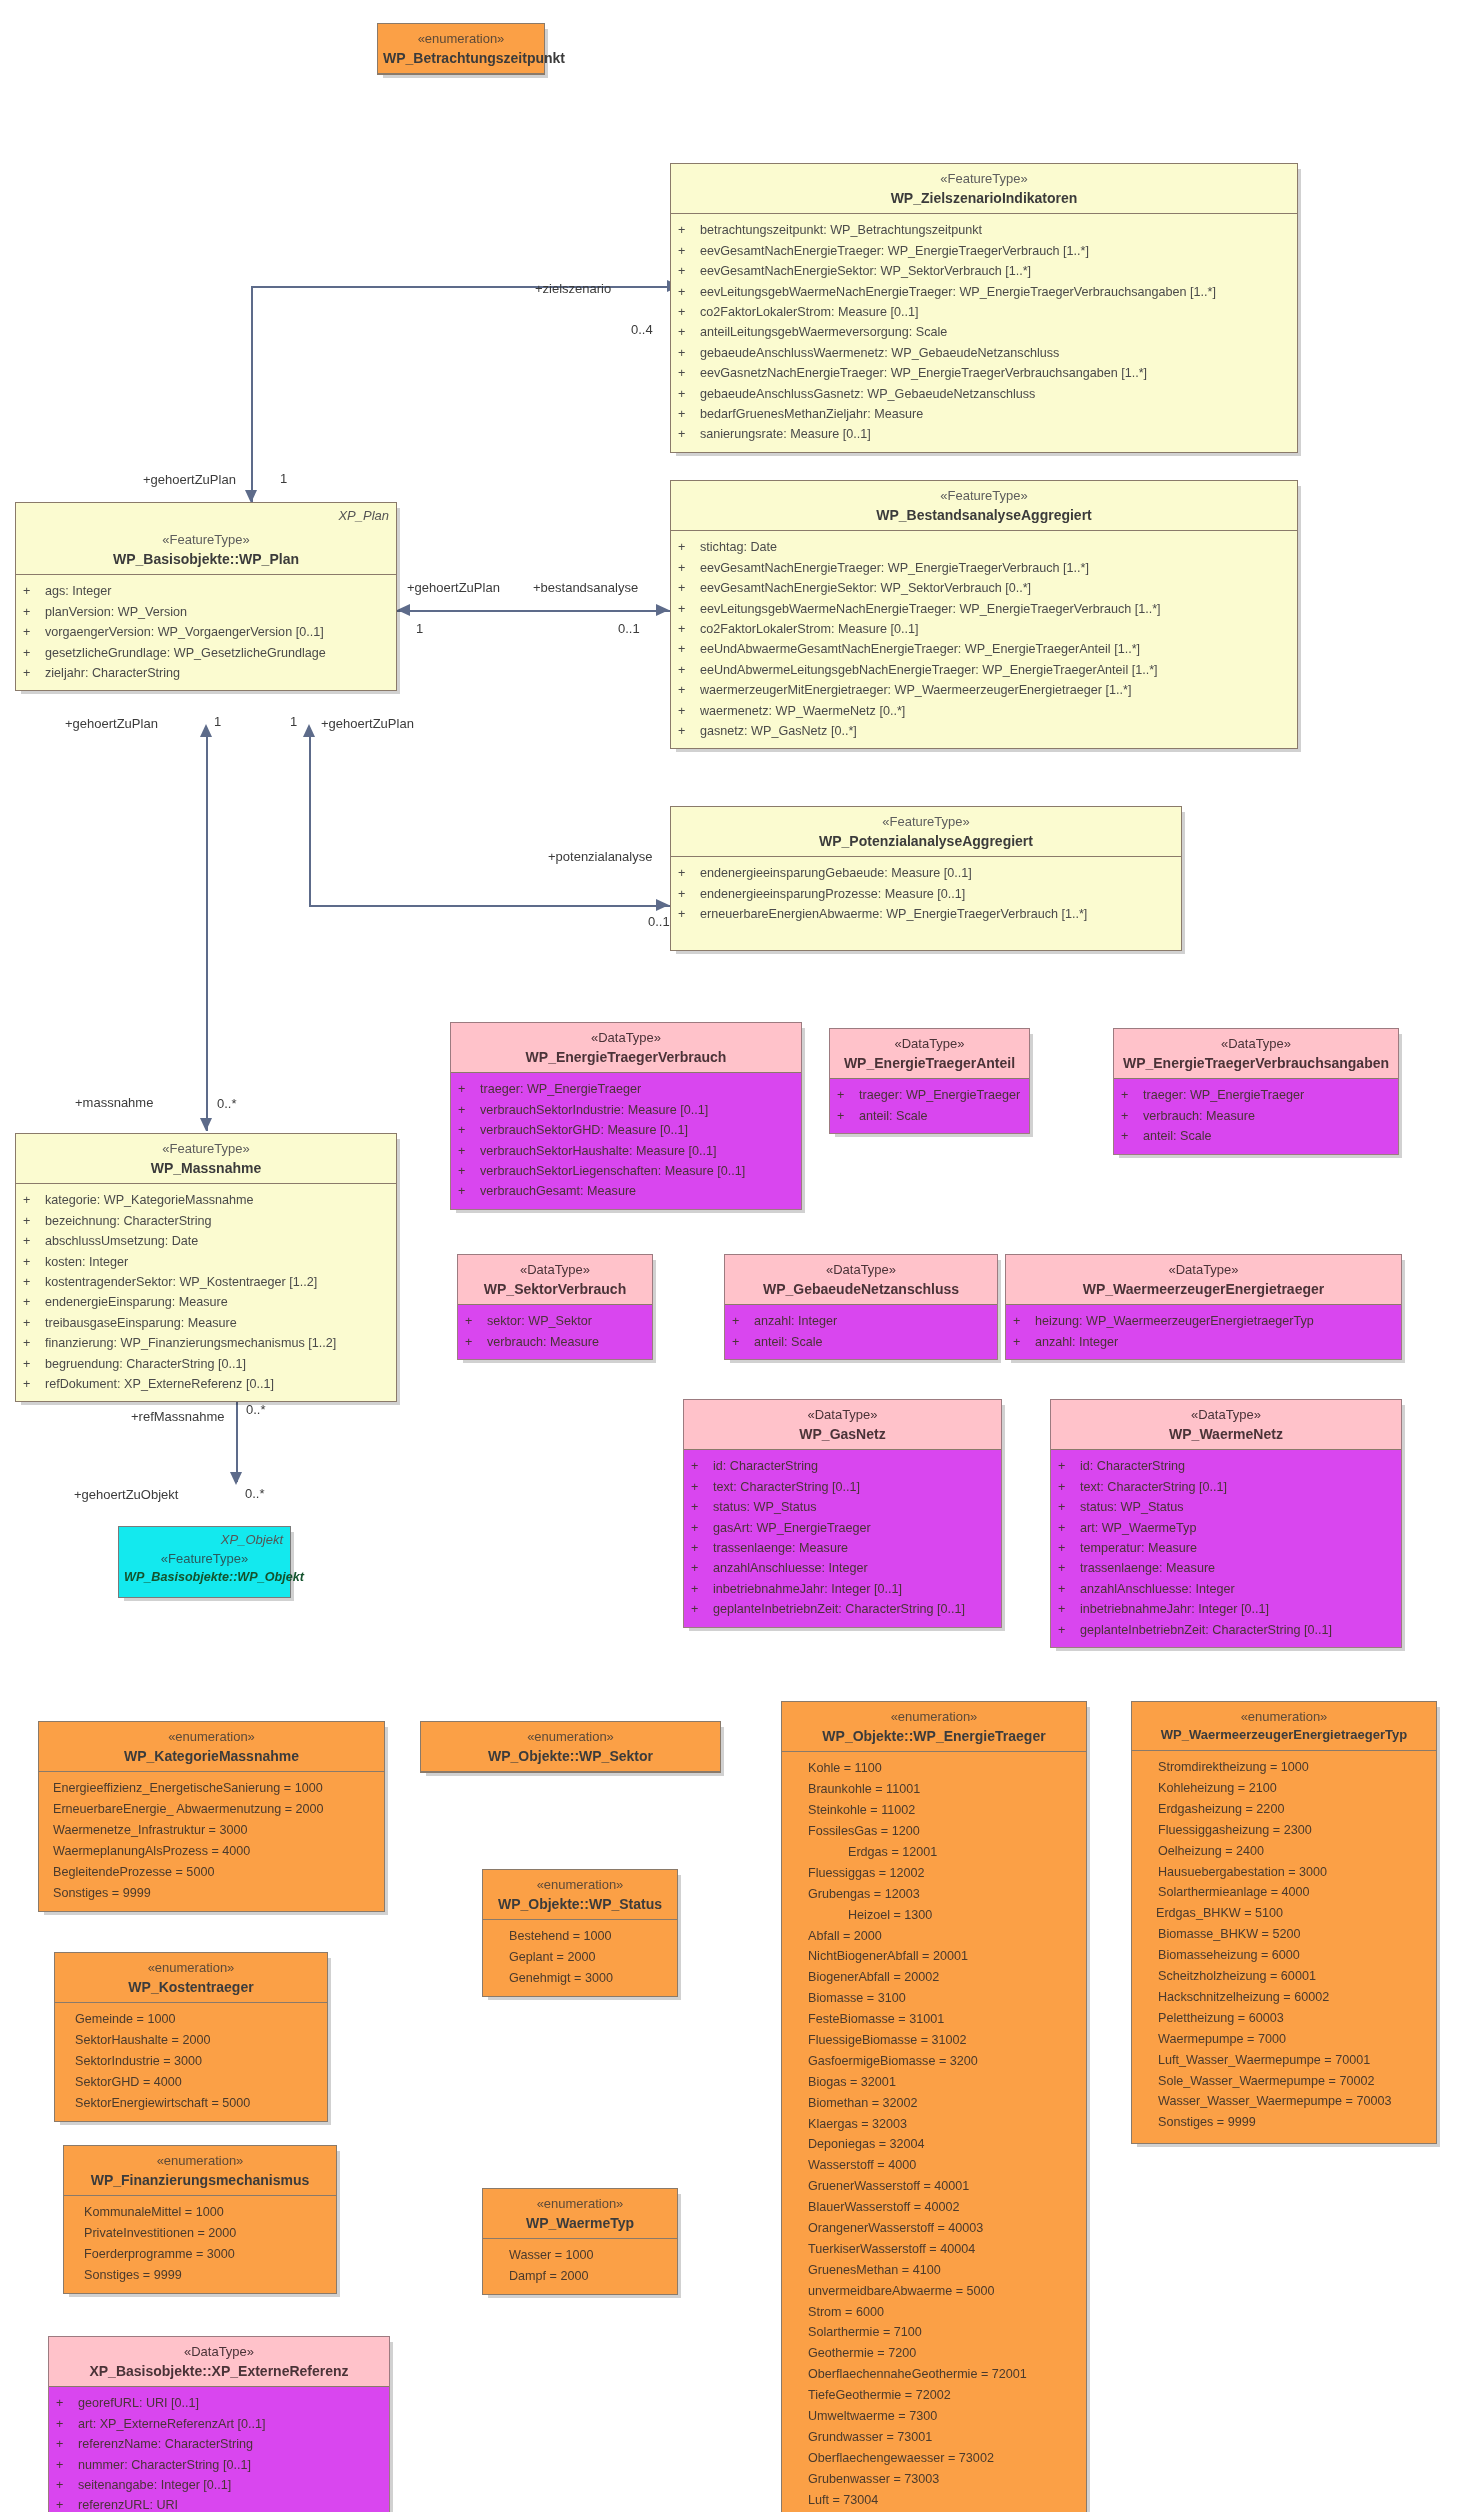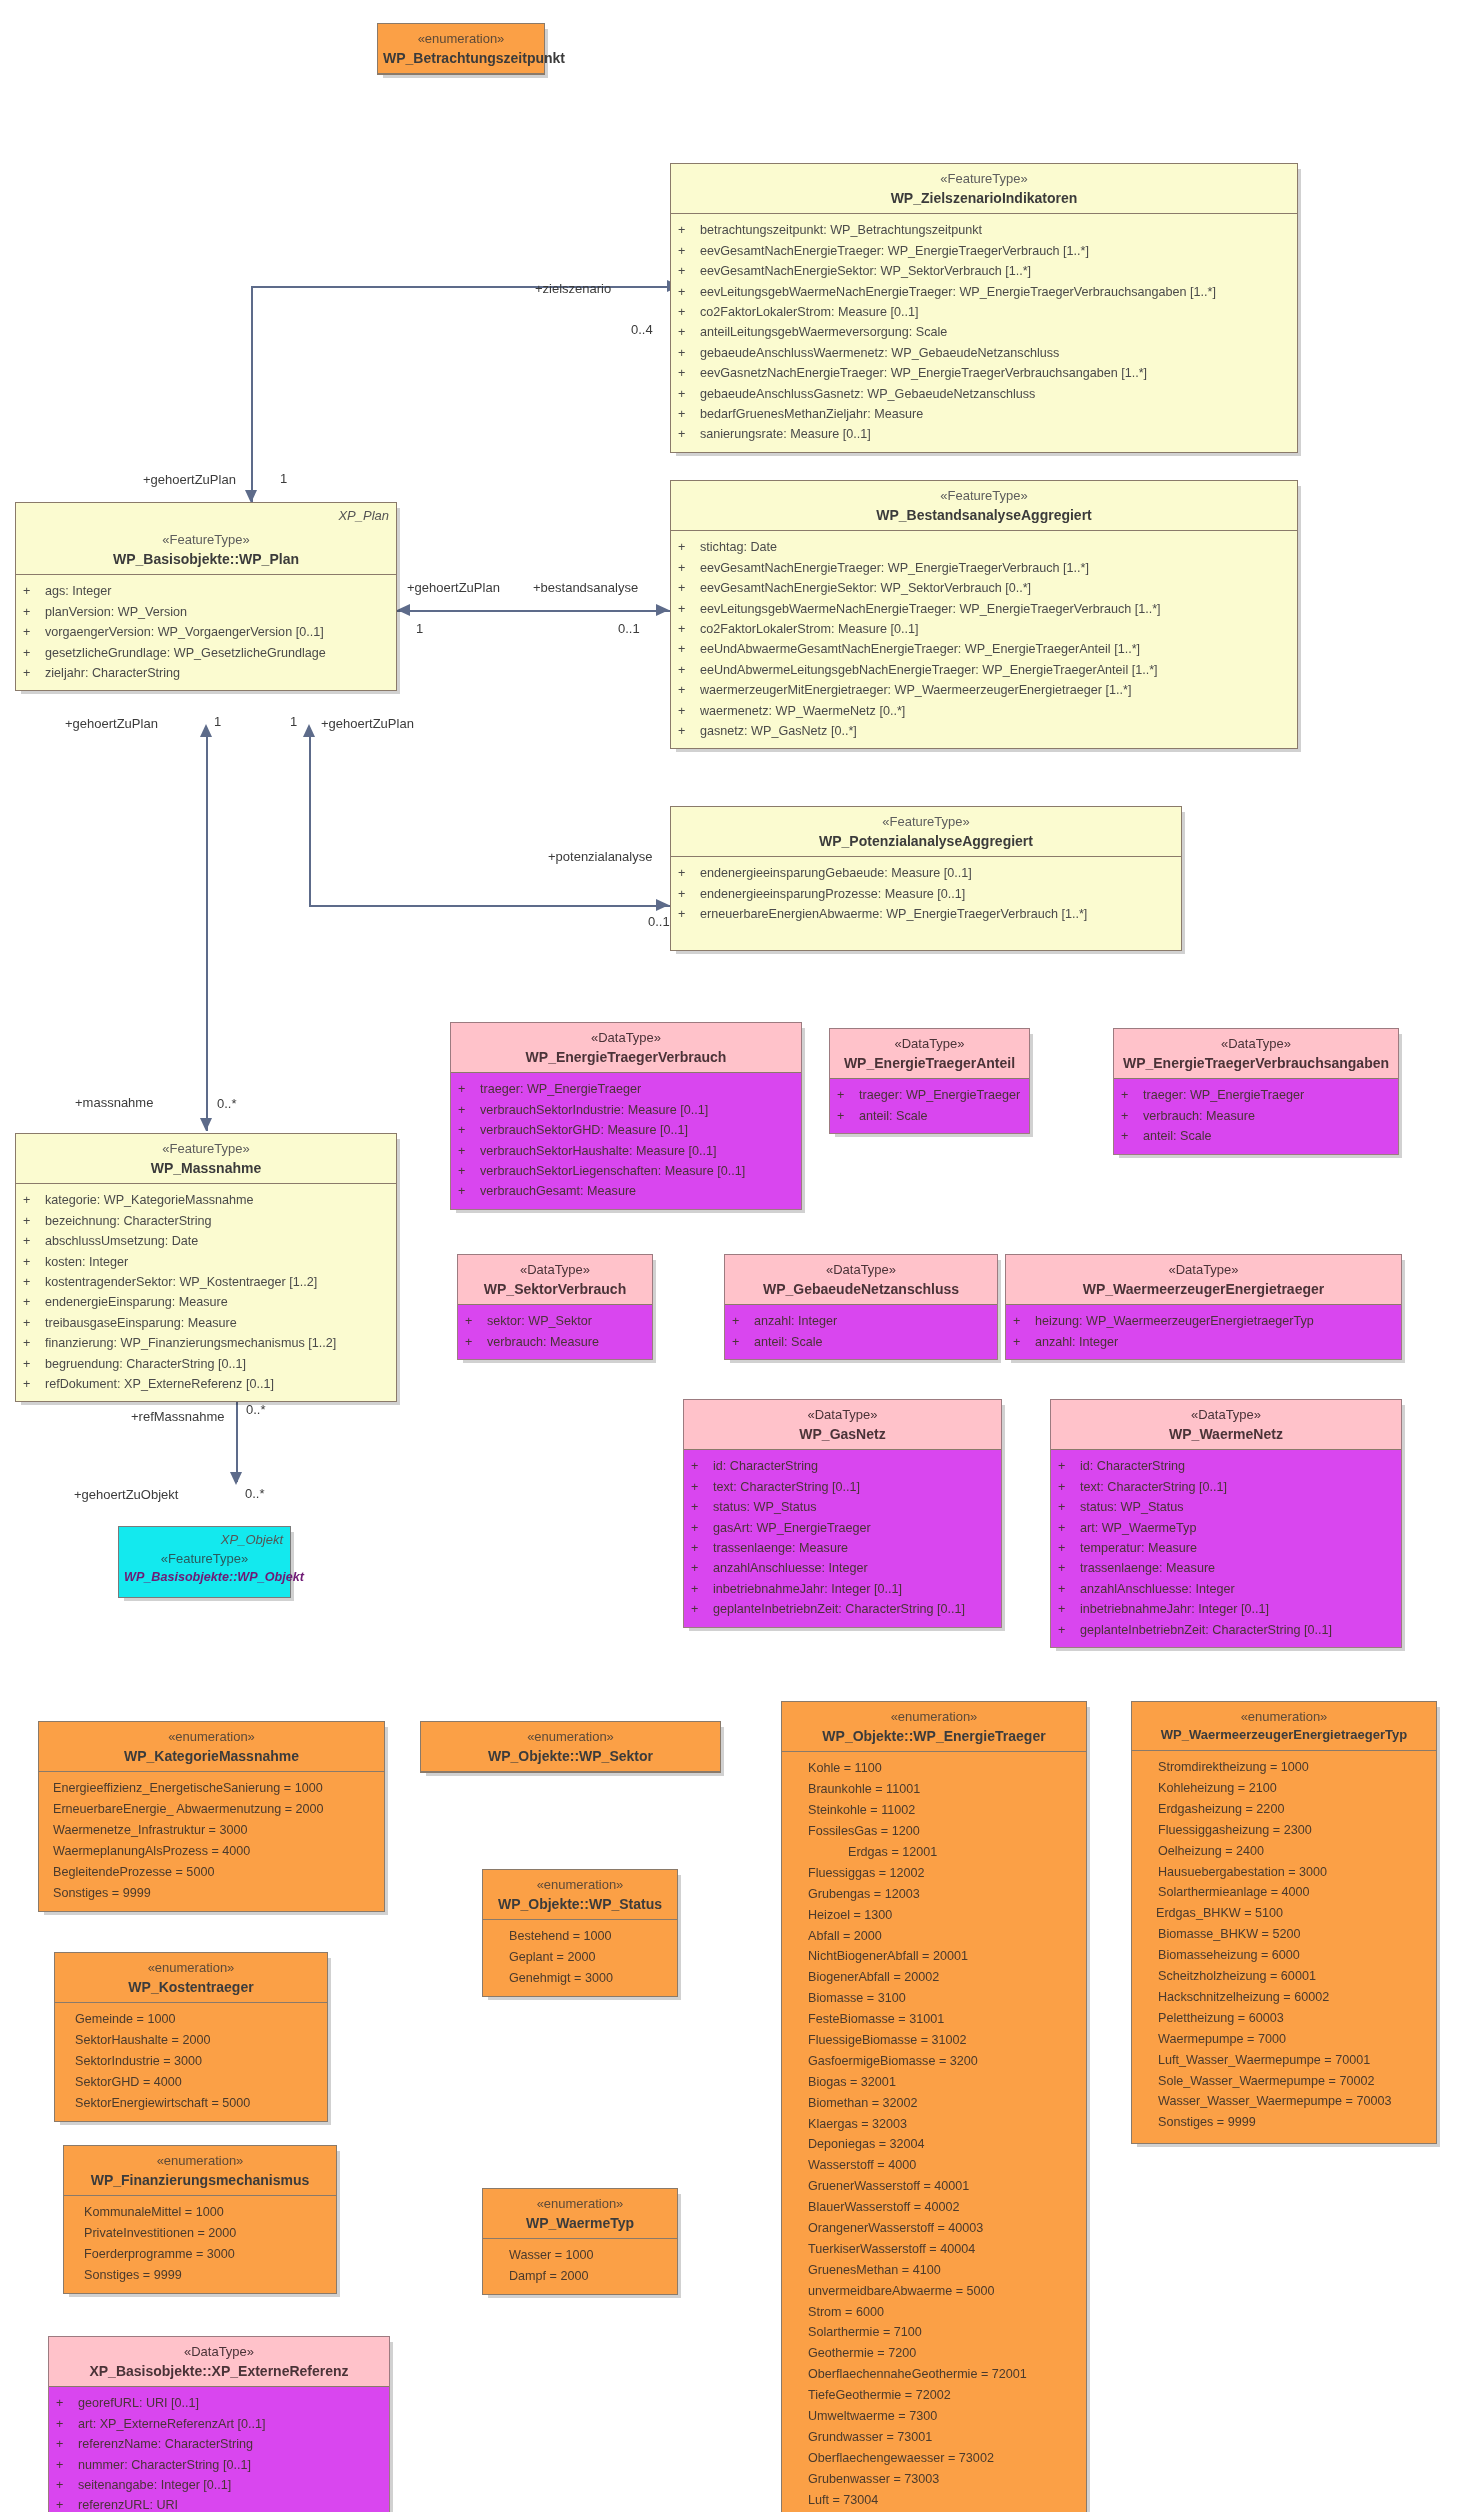--- a/index.html
+++ b/index.html
@@ -29,21 +29,21 @@
   .dt .stereo,.dt .tname{color:#4a3338;}
   .dt .attr{color:#4a3338;}
   .enum{background:#fba046;border-color:#8a7a6a;}
   .enum .hdr{background:#fba046;}
   .enum .stereo{color:#5d4a38;}
   .enum .tname{color:#3b3b3b;}
   .enumline{color:#4a3a2c;}
   .obj{background:#13e9ee;border-color:#7a7a7a;}
   .obj .hdr{background:#13e9ee;border-bottom:none;}
   .obj .stereo{color:#2a5a5e;}
-  .obj .tname{color:#701a75;font-style:italic;text-align:right;}
+  .obj .tname{color:#14532d;font-style:italic;text-align:right;}
 
   
   .ln{position:absolute;background:#5d6b8a;}
   .lnh{height:1.5px;}
   .lnv{width:1.5px;}
   .lbl{position:absolute;font-size:13px;color:#3b3b3b;white-space:nowrap;}
   .mult{position:absolute;font-size:13px;color:#3b3b3b;white-space:nowrap;}
   .arw{position:absolute;width:0;height:0;}
   .arw-d{border-left:6.5px solid transparent;border-right:6.5px solid transparent;border-top:13px solid #5d6b8a;}
   .arw-r{border-top:6.5px solid transparent;border-bottom:6.5px solid transparent;border-left:13px solid #5d6b8a;}
@@ -551,21 +551,21 @@
       <div class="tname">WP_Objekte::WP_EnergieTraeger</div>
     </div>
     <div class="body" style="padding-bottom:60px;">
       <div class="enumline" style="padding-left:26px;">Kohle = 1100</div>
       <div class="enumline" style="padding-left:26px;">Braunkohle = 11001</div>
       <div class="enumline" style="padding-left:26px;">Steinkohle = 11002</div>
       <div class="enumline" style="padding-left:26px;">FossilesGas = 1200</div>
       <div class="enumline" style="padding-left:26px;margin-left:40px;">Erdgas = 12001</div>
       <div class="enumline" style="padding-left:26px;">Fluessiggas = 12002</div>
       <div class="enumline" style="padding-left:26px;">Grubengas = 12003</div>
-      <div class="enumline" style="padding-left:26px;">Heizoel = 1300</div>
+      <div class="enumline" style="padding-left:26px;margin-left:40px;">Heizoel = 1300</div>
       <div class="enumline" style="padding-left:26px;">Abfall = 2000</div>
       <div class="enumline" style="padding-left:26px;">NichtBiogenerAbfall = 20001</div>
       <div class="enumline" style="padding-left:26px;">BiogenerAbfall = 20002</div>
       <div class="enumline" style="padding-left:26px;">Biomasse = 3100</div>
       <div class="enumline" style="padding-left:26px;">FesteBiomasse = 31001</div>
       <div class="enumline" style="padding-left:26px;">FluessigeBiomasse = 31002</div>
       <div class="enumline" style="padding-left:26px;">GasfoermigeBiomasse = 3200</div>
       <div class="enumline" style="padding-left:26px;">Biogas = 32001</div>
       <div class="enumline" style="padding-left:26px;">Biomethan = 32002</div>
       <div class="enumline" style="padding-left:26px;">Klaergas = 32003</div>

